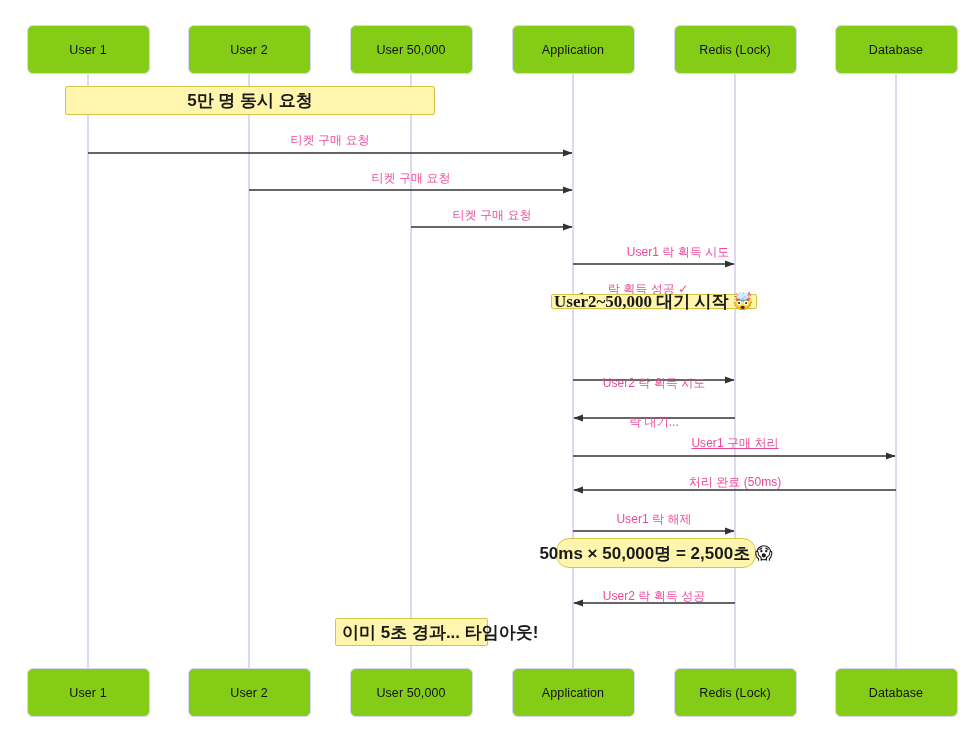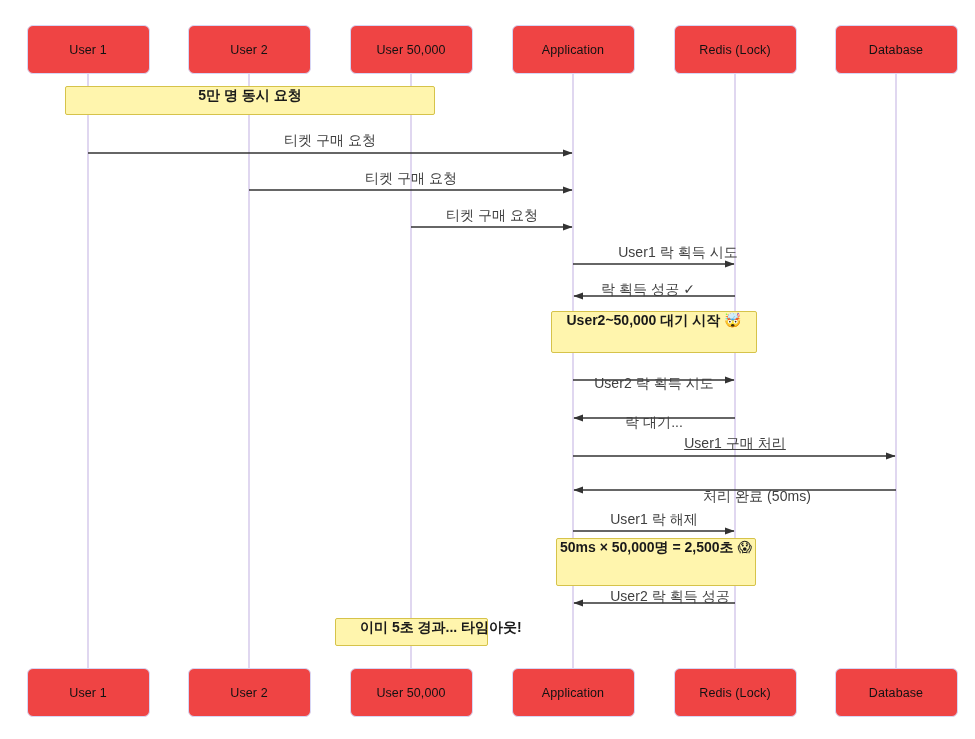--- a/index.html
+++ b/index.html
@@ -24,21 +24,21 @@
     left: 0;
     top: 0;
     width: 975px;
     height: 739px;
   }
 
   
   .actor-box {
     position: absolute;
     box-sizing: border-box;
-    background: #ef4444;
+    background: #84cc16;
     border: 1px solid #d6d6f5;
     border-radius: 6px;
     height: 49px;
     display: flex;
     align-items: center;
     justify-content: center;
     color: #121212;
     font-size: 12.5px;
     letter-spacing: .1px;
   }
@@ -48,35 +48,35 @@
   }
 
   
   .note {
     position: absolute;
     box-sizing: border-box;
     background: #FFF5AD;
     border: 1px solid #d6c34a;
     border-radius: 2px;
     display: flex;
-    align-items: flex-start;
+    align-items: center;
     color: #1a1a1a;
-    font-size: 14px;
+    font-size: 17px;
     font-weight: 700;
     white-space: nowrap;
   }
   .note.center { justify-content: center; }
-  .note.left  { justify-content: flex-start; padding-left: 24px; }
+  .note.left  { justify-content: flex-start; padding-left: 6px; }
   .note-text { pointer-events: none; }
 
   
   .msg-label {
     position: absolute;
-    color: #404040;
-    font-size: 14px;
+    color: #ec4899;
+    font-size: 12px;
     white-space: nowrap;
     transform: translateX(-50%);
     letter-spacing: .05px;
     text-align: right;
   }
 </style>
 </head>
 <body>
 
 <div id="diagram">
@@ -133,33 +133,33 @@
 
   <div id="message-labels">
       <div class="msg-label" style="left: 330px; top: 132px;">티켓 구매 요청</div>
       <div class="msg-label" style="left: 411px; top: 170px;">티켓 구매 요청</div>
       <div class="msg-label" style="left: 492px; top: 207px;">티켓 구매 요청</div>
       <div class="msg-label" style="left: 654px; top: 244px; margin-left: 24px;">User1 락 획득 시도</div>
       <div class="msg-label" style="left: 648px; top: 281px;">락 획득 성공 ✓</div>
       <div class="msg-label" style="left: 654px; top: 360px; margin-top: 15px;">User2 락 획득 시도</div>
       <div class="msg-label" style="left: 654px; top: 414px;">락 대기...</div>
       <div class="msg-label" style="left: 735px; top: 435px; text-decoration: underline;">User1 구매 처리</div>
-      <div class="msg-label" style="left: 757px; top: 474px; margin-top: 14px;">처리 완료 (50ms)</div>
+      <div class="msg-label" style="left: 735px; top: 474px;">처리 완료 (50ms)</div>
       <div class="msg-label" style="left: 654px; top: 511px;">User1 락 해제</div>
-      <div class="msg-label" style="left: 654px; top: 588px; margin-left: 16px;">User2 락 획득 성공</div>
+      <div class="msg-label" style="left: 654px; top: 588px;">User2 락 획득 성공</div>
     </div>
 
   <div id="notes-layer">
       <div class="note center" style="left: 65px; top: 86px; width: 370px; height: 29px;">
         <span class="note-text">5만 명 동시 요청</span>
       </div>
-      <div class="note center" style="left: 551px; top: 311px; width: 206px; height: 42px;">
+      <div class="note center" style="left: 551px; top: 294px; width: 206px; height: 15px; font-family: Liberation Serif, serif;">
         <span class="note-text">User2~50,000 대기 시작 🤯</span>
       </div>
-      <div class="note center" style="left: 556px; top: 538px; width: 200px; height: 48px;">
+      <div class="note center" style="left: 556px; top: 538px; width: 200px; height: 30px; border-radius: 13px;">
         <span class="note-text">50ms × 50,000명 = 2,500초 😱</span>
       </div>
       <div class="note left" style="left: 335px; top: 618px; width: 153px; height: 28px;">
         <span class="note-text">이미 5초 경과... 타임아웃!</span>
       </div>
     </div>
 
   <div id="footer-actors">
       <div class="actor-box" style="left: 26.5px; top: 668px; width: 123px;">
         <span class="actor-label">User 1</span>

